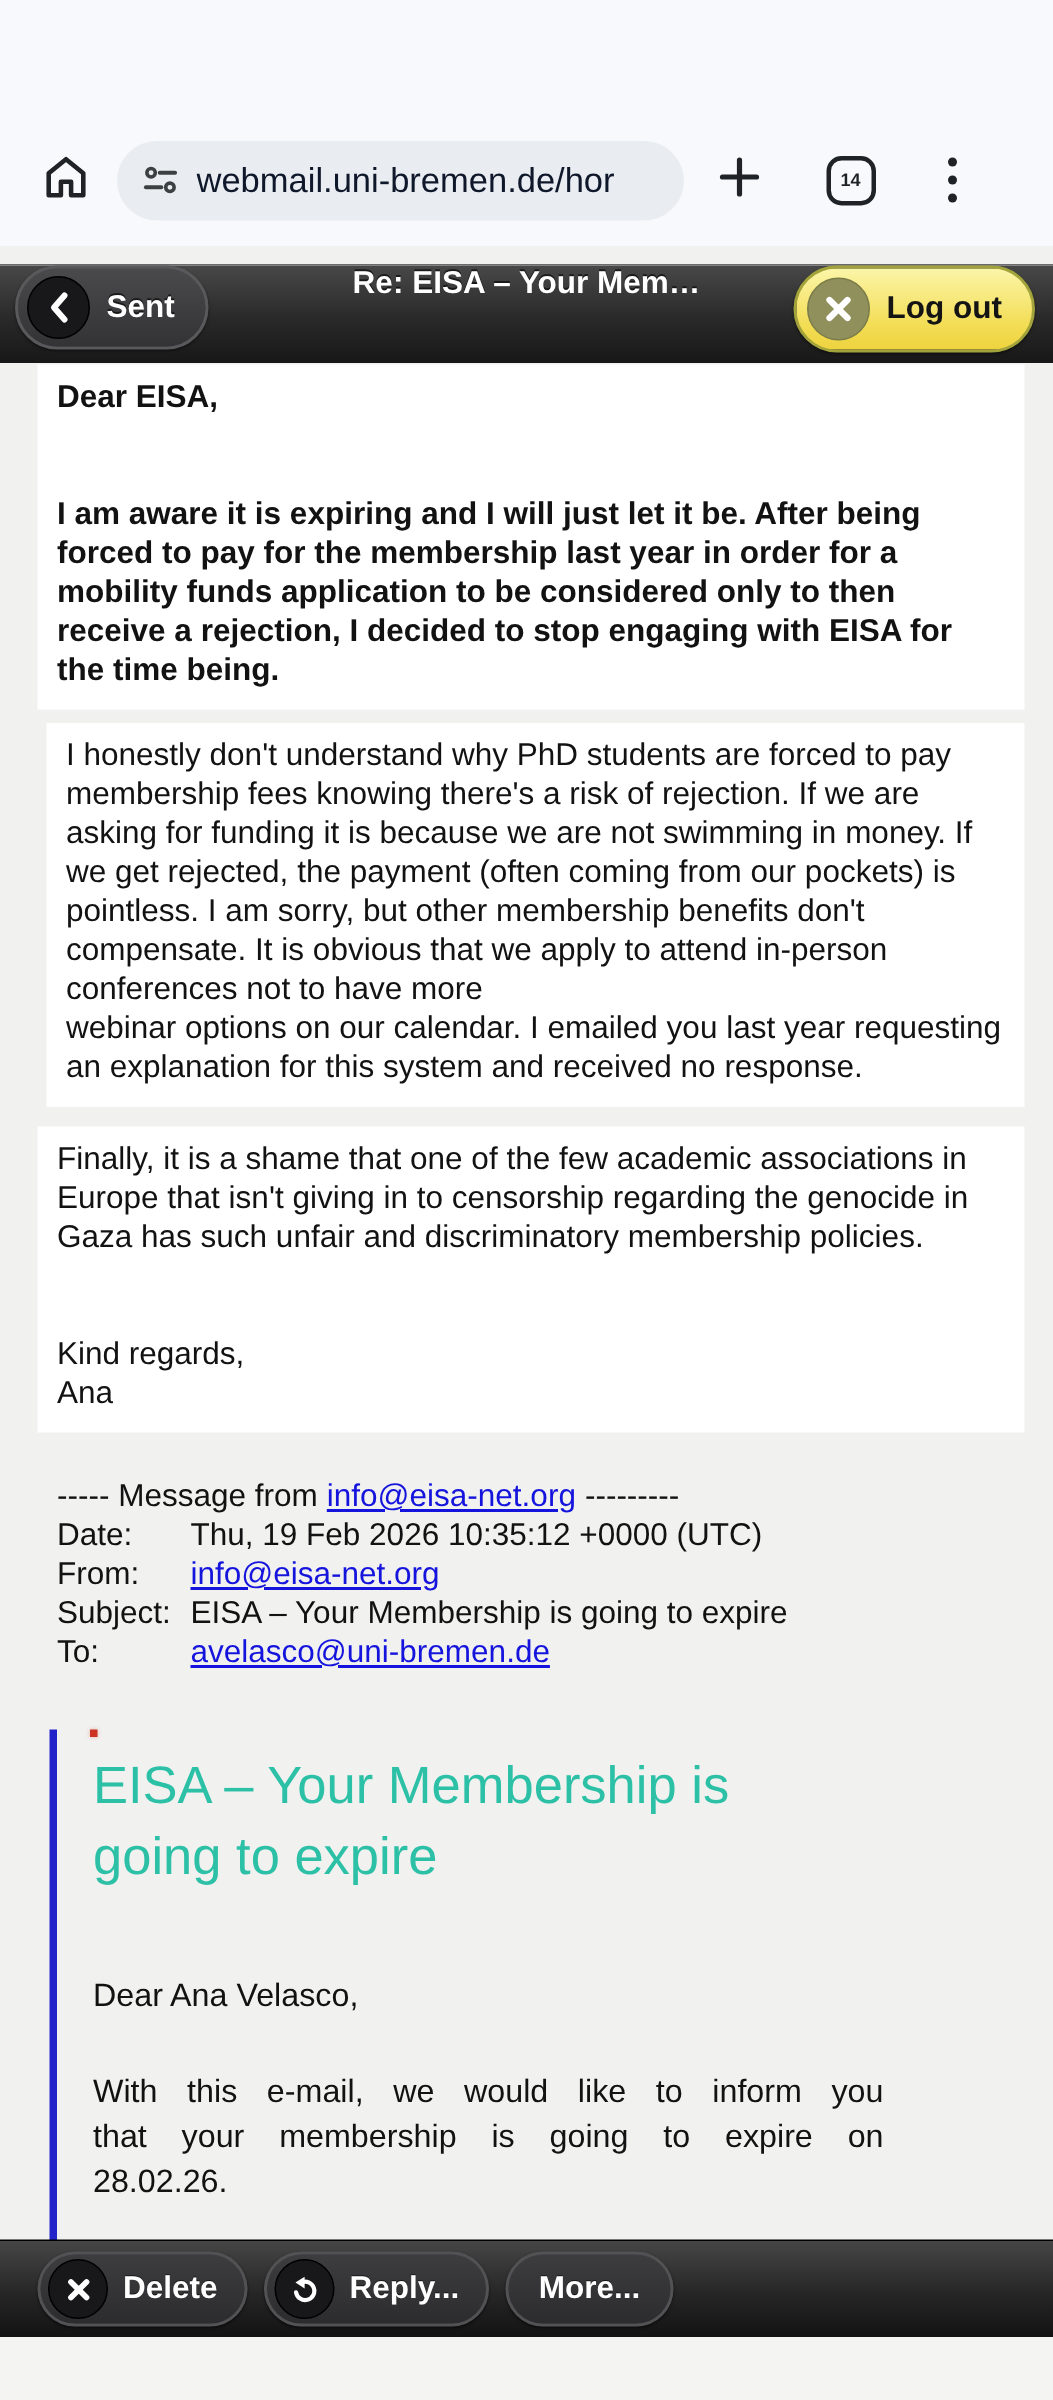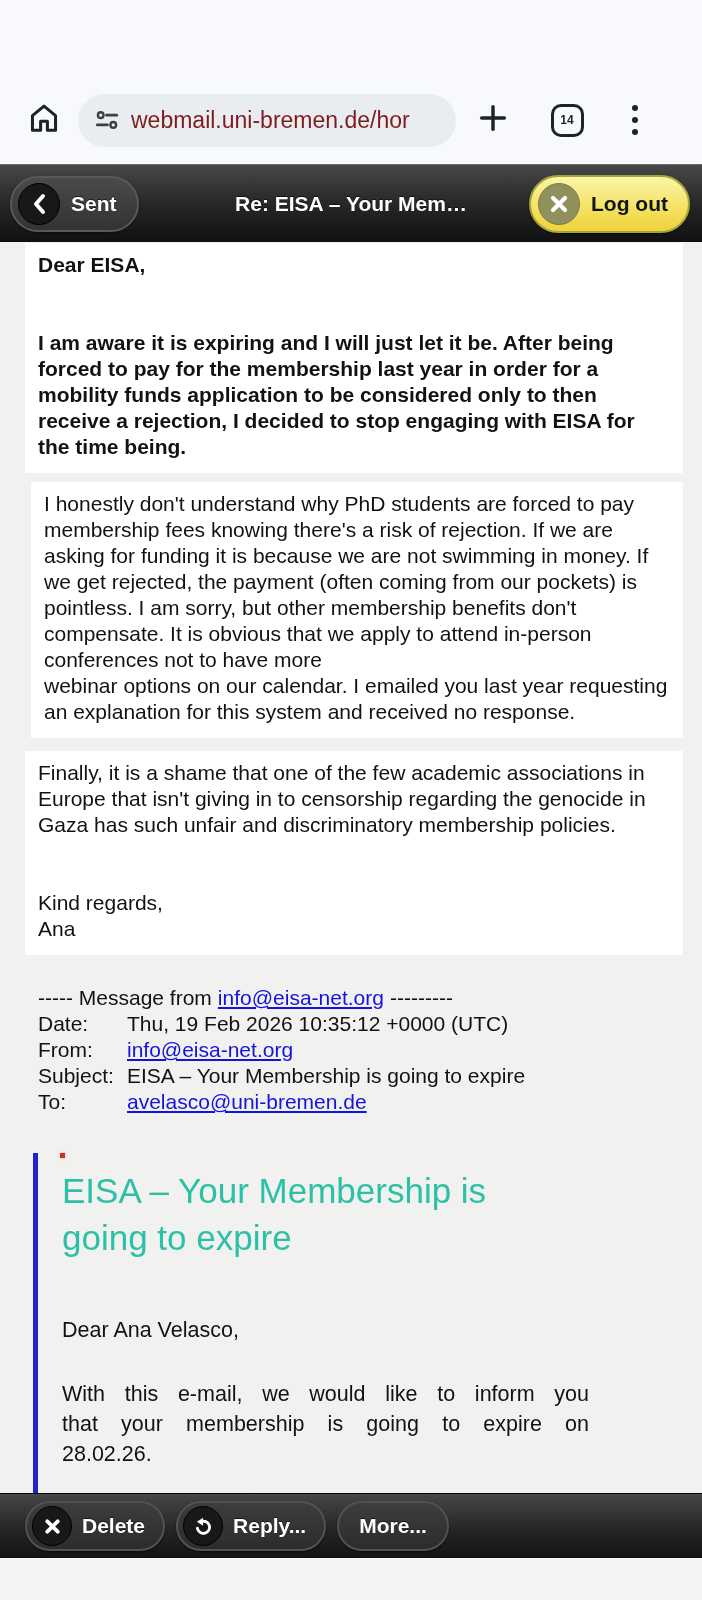--- a/index.html
+++ b/index.html
@@ -7,35 +7,35 @@
   .screen{position:relative;width:702px;height:1600px;margin:0 auto;background:#f1f1f0;overflow:hidden;}
 
   
   .status-area{position:absolute;top:0;left:0;width:702px;height:90px;background:#f7f9fc;}
   .browser-bar{position:absolute;top:90px;left:0;width:702px;height:74px;background:#f7f9fc;
     display:flex;align-items:center;box-sizing:border-box;padding:0 14px 14px 14px;}
   .home-btn{width:44px;height:44px;display:flex;align-items:center;justify-content:center;flex:0 0 auto;margin-left:8px;}
   .url-pill{flex:0 0 auto;width:378px;height:53px;margin-left:12px;background:#e9edf2;border-radius:27px;
     display:flex;align-items:center;padding:0 16px;box-sizing:border-box;overflow:hidden;}
   .url-pill .ctl{flex:0 0 auto;margin-right:11px;display:flex;align-items:center;}
-  .url-text{font-size:23px;color:#7f1d1d;white-space:nowrap;overflow:hidden;}
+  .url-text{font-size:23px;color:#0f172a;white-space:nowrap;overflow:hidden;}
   .chrome-btn{width:46px;height:46px;display:flex;align-items:center;justify-content:center;flex:0 0 auto;}
   .plus-btn{margin-left:14px;}
   .tab-box{width:33px;height:33px;border:3px solid #1f2327;border-radius:10px;display:flex;align-items:center;justify-content:center;
     font-size:12px;font-weight:bold;color:#1f2327;box-sizing:border-box;}
   .tab-btn{margin-left:28px;}
   .kebab-btn{margin-left:22px;}
   .kebab{display:flex;flex-direction:column;gap:6px;}
   .kebab i{width:6px;height:6px;border-radius:50%;background:#1f2327;}
 
   
-  .app-header{position:absolute;top:164px;left:0;width:702px;height:78px;
+  .app-header{position:absolute;top:176px;left:0;width:702px;height:78px;
     background:linear-gradient(#484848,#2a2a2a 45%,#101010);
     border-top:1px solid #6b6b6b;box-sizing:border-box;
-    display:flex;align-items:center;}
+    display:flex;}
   .pill{display:flex;align-items:center;border-radius:29px;box-sizing:border-box;cursor:pointer;}
   .sent-btn{margin-left:10px;height:56px;padding:0 20px 0 6px;background:linear-gradient(#4a4a4c,#333335);
     border:2px solid #59595c;box-shadow:0 1px 2px rgba(0,0,0,.5);}
   .dark-circle{width:40px;height:40px;border-radius:50%;background:#18181a;border:1px solid #000;
     display:flex;align-items:center;justify-content:center;margin-right:11px;flex:0 0 auto;}
   .sent-btn .lbl, .tb-btn .lbl{color:#fff;font-size:21px;font-weight:bold;text-shadow:0 -1px 0 rgba(0,0,0,.6);}
   .app-title{position:absolute;left:50%;transform:translateX(-50%);color:#fff;font-size:21px;font-weight:bold;
     white-space:nowrap;text-shadow:0 -1px 0 rgba(0,0,0,.6);}
   .logout-btn{position:absolute;right:12px;height:58px;padding:0 20px 0 7px;
     background:linear-gradient(#fbf5a8,#f3dd55 70%,#eed33e);border:2px solid #a3a33c;

